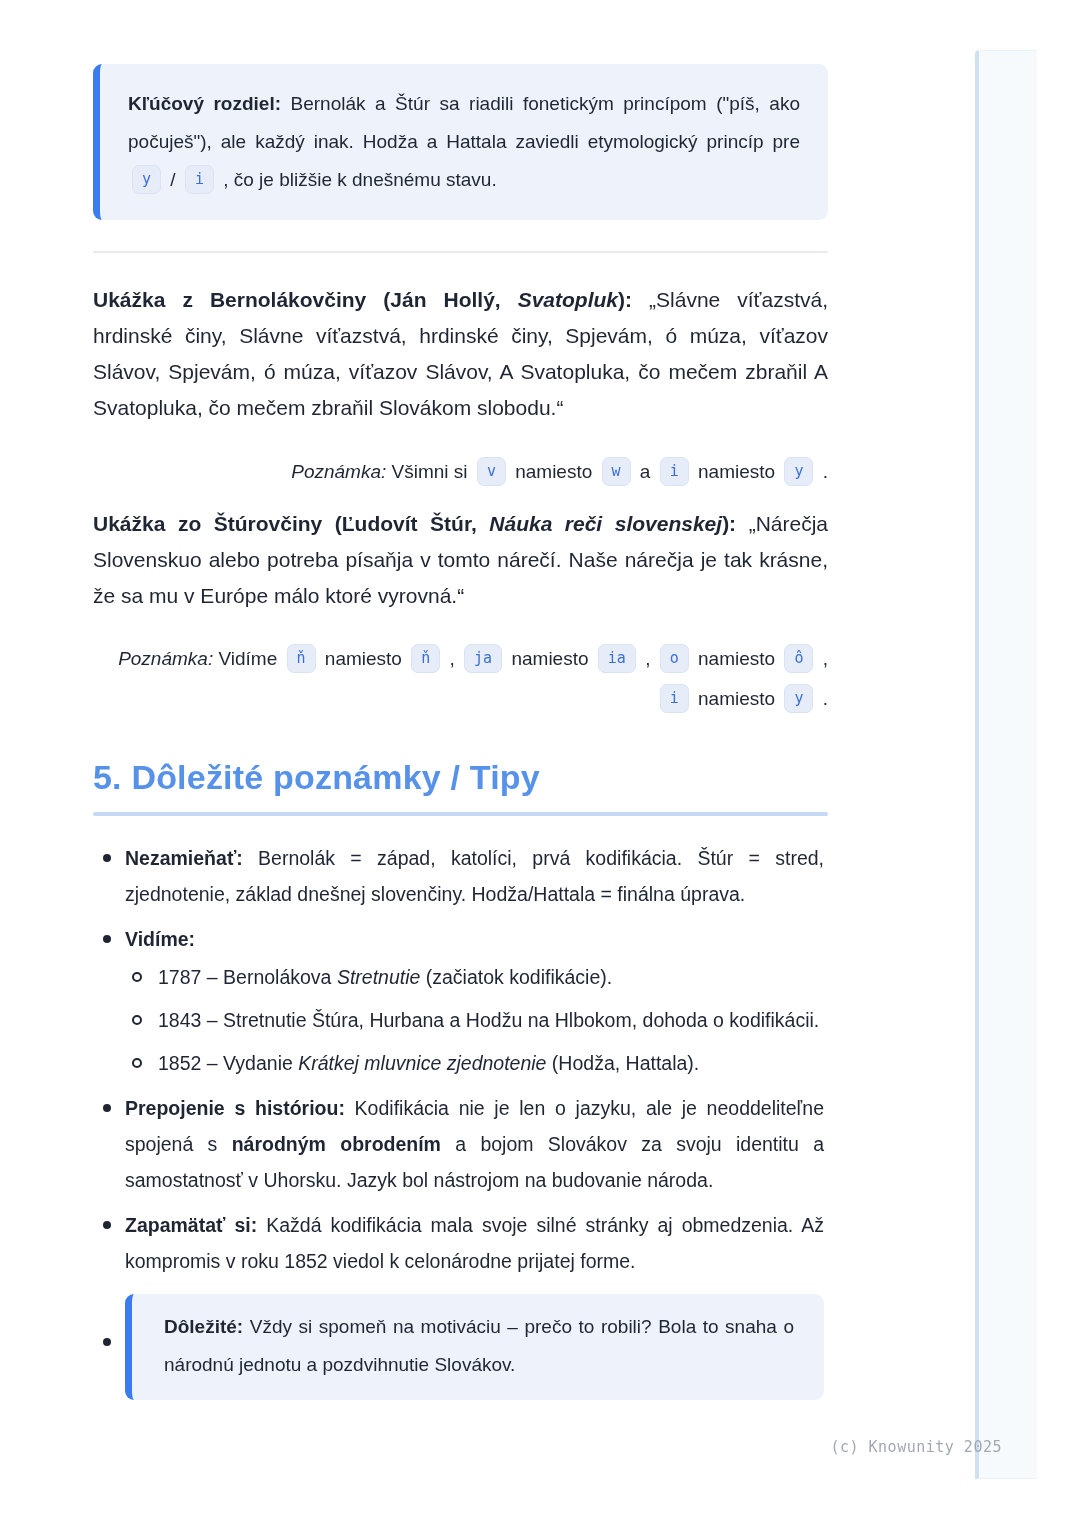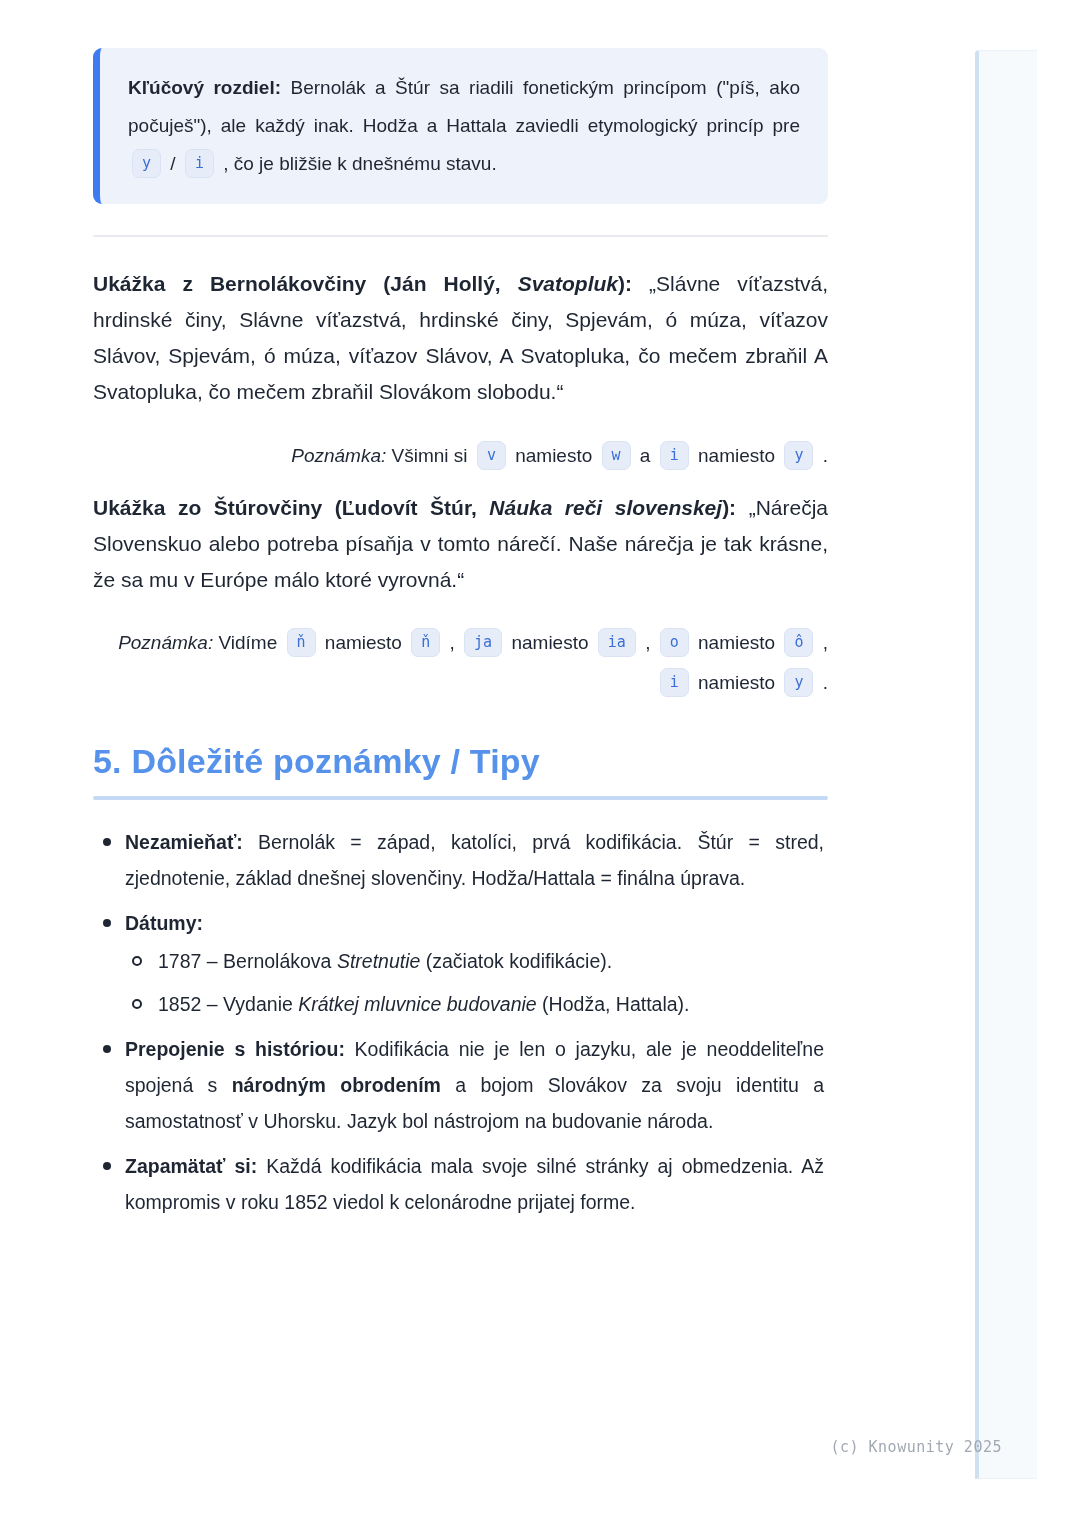--- a/index.html
+++ b/index.html
@@ -22,21 +22,21 @@
     background:#ffffff;color:var(--text);
     font-family:"Liberation Sans", sans-serif;
   }
   .side-strip{
     position:absolute;left:975px;top:50px;width:58px;height:1427px;
     background:var(--strip-bg);
     border-left:4px solid var(--strip-edge);
     border-top:1px solid #eaf1f8;border-bottom:1px solid #eaf1f8;
     border-top-left-radius:4px;z-index:1;
   }
-  .content{position:absolute;left:93px;top:0;width:735px;z-index:2;}
+  .content{position:absolute;left:93px;top:16px;width:735px;z-index:2;}
   .callout{
     background:var(--callout-bg);
     border-left:7px solid var(--accent);
     border-radius:9px;
   }
   .callout-top{margin-top:48px;padding:21px 28px 21px 28px;}
   .callout-text{
     margin:0;font-size:19px;line-height:38px;text-align:justify;
   }
   .divider{height:2px;background:var(--divider);margin:31px 0 29px 0;border-radius:1px;}
@@ -118,33 +118,41 @@
   <p class="note note-last"><span class="seg-i">Poznámka:</span><span class="seg-n"> Vidíme </span><span class="seg-c">ň</span><span class="seg-n"> namiesto </span><span class="seg-c">ň</span><span class="seg-n"> , </span><span class="seg-c">ja</span><span class="seg-n"> namiesto </span><span class="seg-c">ia</span><span class="seg-n"> , </span><span class="seg-c">o</span><span class="seg-n"> namiesto </span><span class="seg-c">ô</span><span class="seg-n"> , </span><span class="seg-c">i</span><span class="seg-n"> namiesto </span><span class="seg-c">y</span><span class="seg-n"> .</span></p>
 
   <h2 class="heading">5. Dôležité poznámky / Tipy</h2>
   <div class="heading-underline"></div>
 
   <ul class="tips">
     <li>
       <p class="li-text"><span class="seg-b">Nezamieňať:</span><span class="seg-n"> Bernolák = západ, katolíci, prvá kodifikácia. Štúr = stred, zjednotenie, základ dnešnej slovenčiny. Hodža/Hattala = finálna úprava.</span></p>
     </li>
     <li>
-      <p class="li-text"><span class="seg-b">Dátumy:</span></p>
+      <p class="li-text"><span class="seg-b">Vidíme:</span></p>
       <ul class="sub">
         <li>
           <p class="li-text"><span class="seg-n">1787 – Bernolákova </span><span class="seg-i">Stretnutie</span><span class="seg-n"> (začiatok kodifikácie).</span></p>
         </li>
         <li>
-          <p class="li-text"><span class="seg-n">1852 – Vydanie </span><span class="seg-i">Krátkej mluvnice budovanie</span><span class="seg-n"> (Hodža, Hattala).</span></p>
+          <p class="li-text"><span class="seg-n">1843 – Stretnutie Štúra, Hurbana a Hodžu na Hlbokom, dohoda o kodifikácii.</span></p>
+        </li>
+        <li>
+          <p class="li-text"><span class="seg-n">1852 – Vydanie </span><span class="seg-i">Krátkej mluvnice zjednotenie</span><span class="seg-n"> (Hodža, Hattala).</span></p>
         </li>
       </ul>
     </li>
     <li>
       <p class="li-text"><span class="seg-b">Prepojenie s históriou:</span><span class="seg-n"> Kodifikácia nie je len o jazyku, ale je neoddeliteľne spojená s </span><span class="seg-b">národným obrodením</span><span class="seg-n"> a bojom Slovákov za svoju identitu a samostatnosť v Uhorsku. Jazyk bol nástrojom na budovanie národa.</span></p>
     </li>
     <li>
       <p class="li-text"><span class="seg-b">Zapamätať si:</span><span class="seg-n"> Každá kodifikácia mala svoje silné stránky aj obmedzenia. Až kompromis v roku 1852 viedol k celonárodne prijatej forme.</span></p>
     </li>
+    <li class="li-with-box">
+      <div class="callout callout-bottom">
+        <p class="callout-text"><span class="seg-b">Dôležité:</span><span class="seg-n"> Vždy si spomeň na motiváciu – prečo to robili? Bola to snaha o národnú jednotu a pozdvihnutie Slovákov.</span></p>
+      </div>
+    </li>
   </ul>
 
 </div>
 
 <div class="copyright">(c) Knowunity 2025</div>
 
 </body></html>

